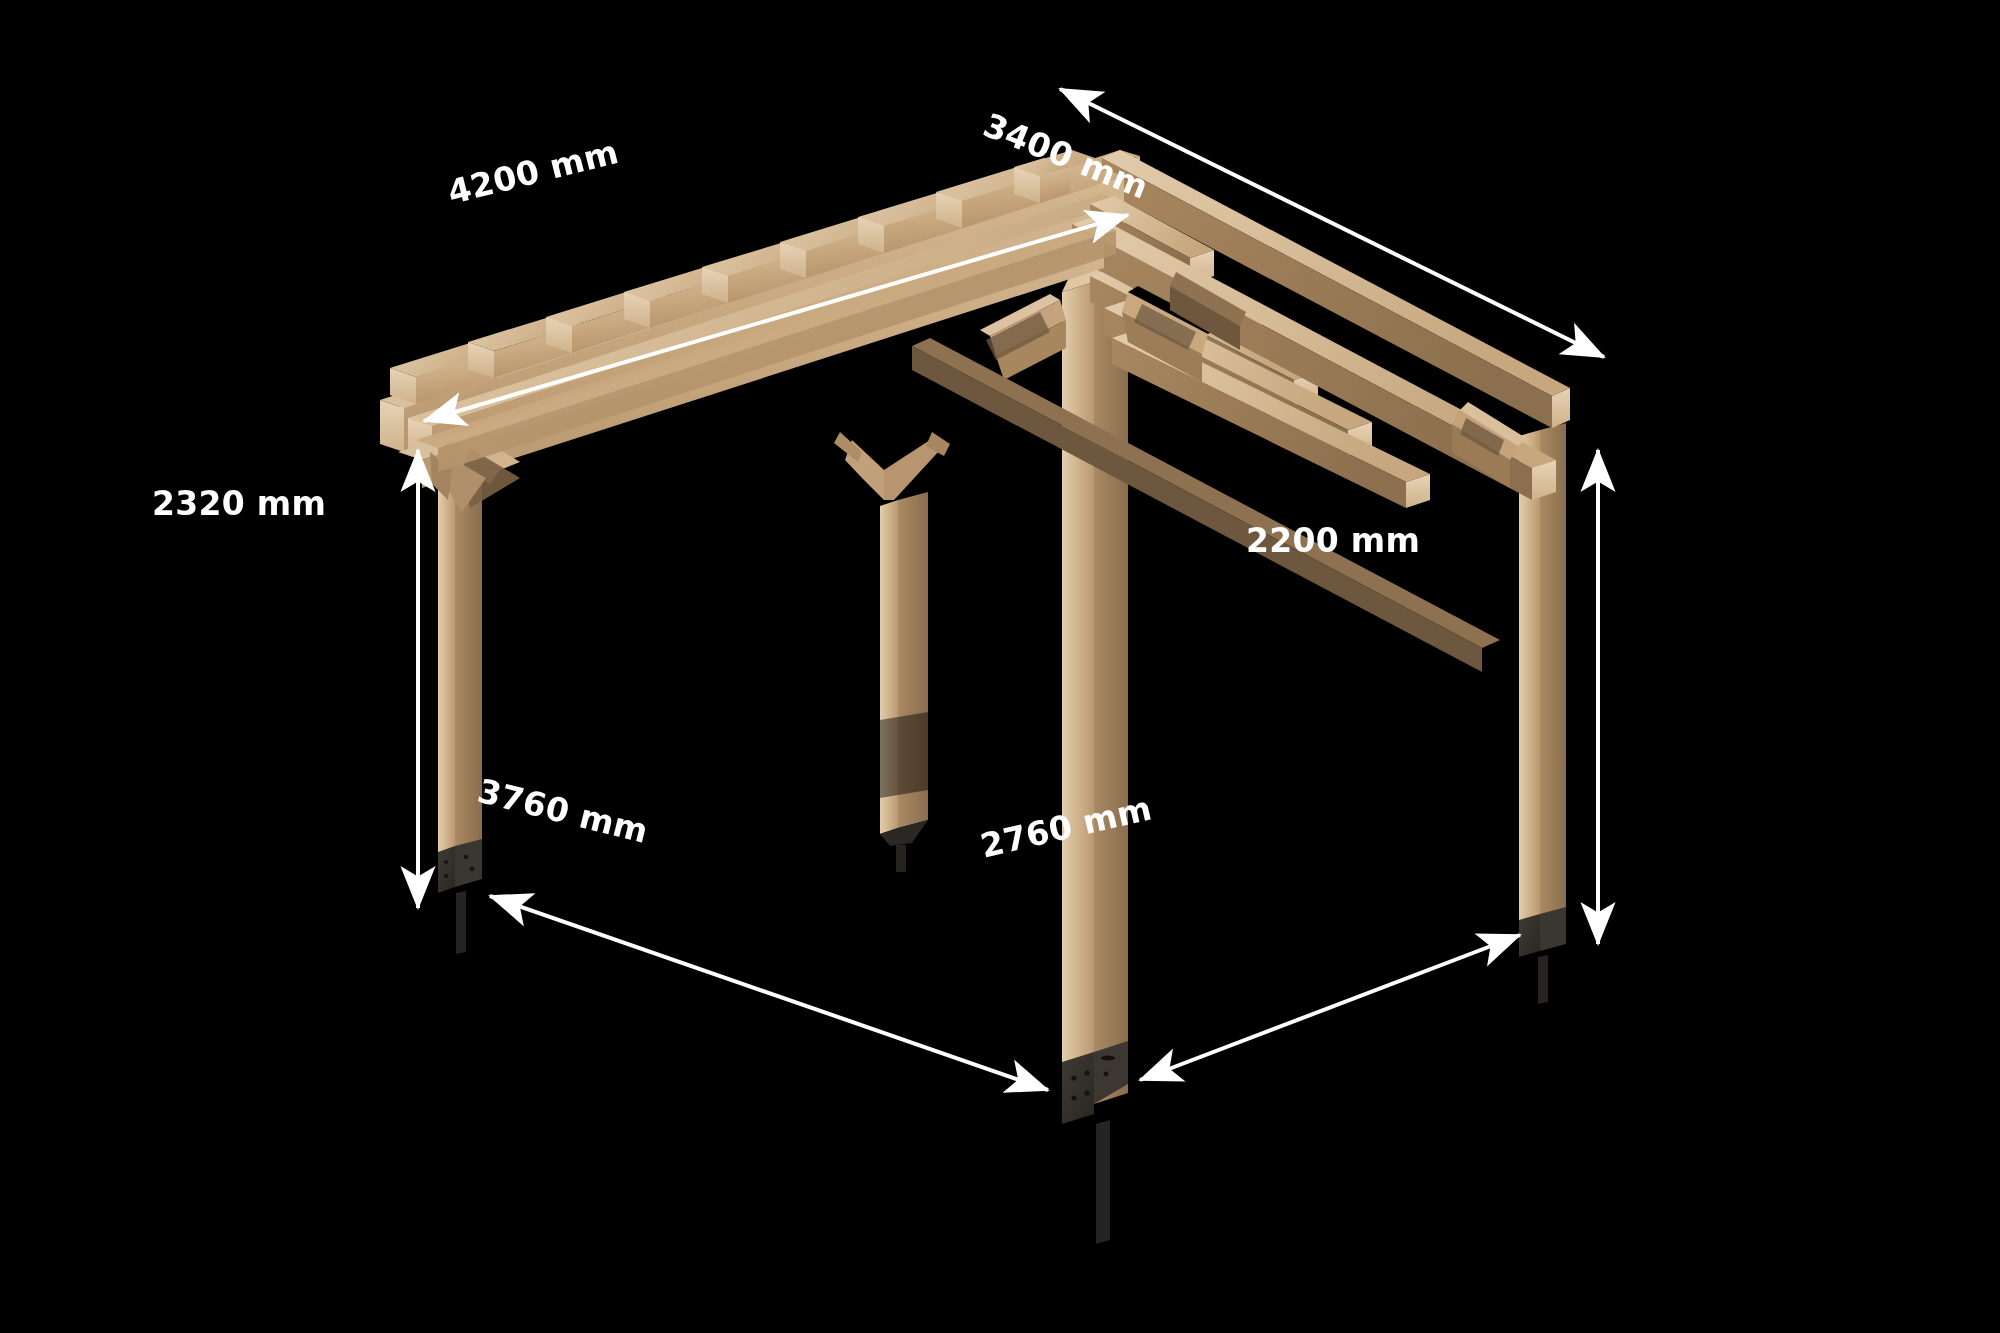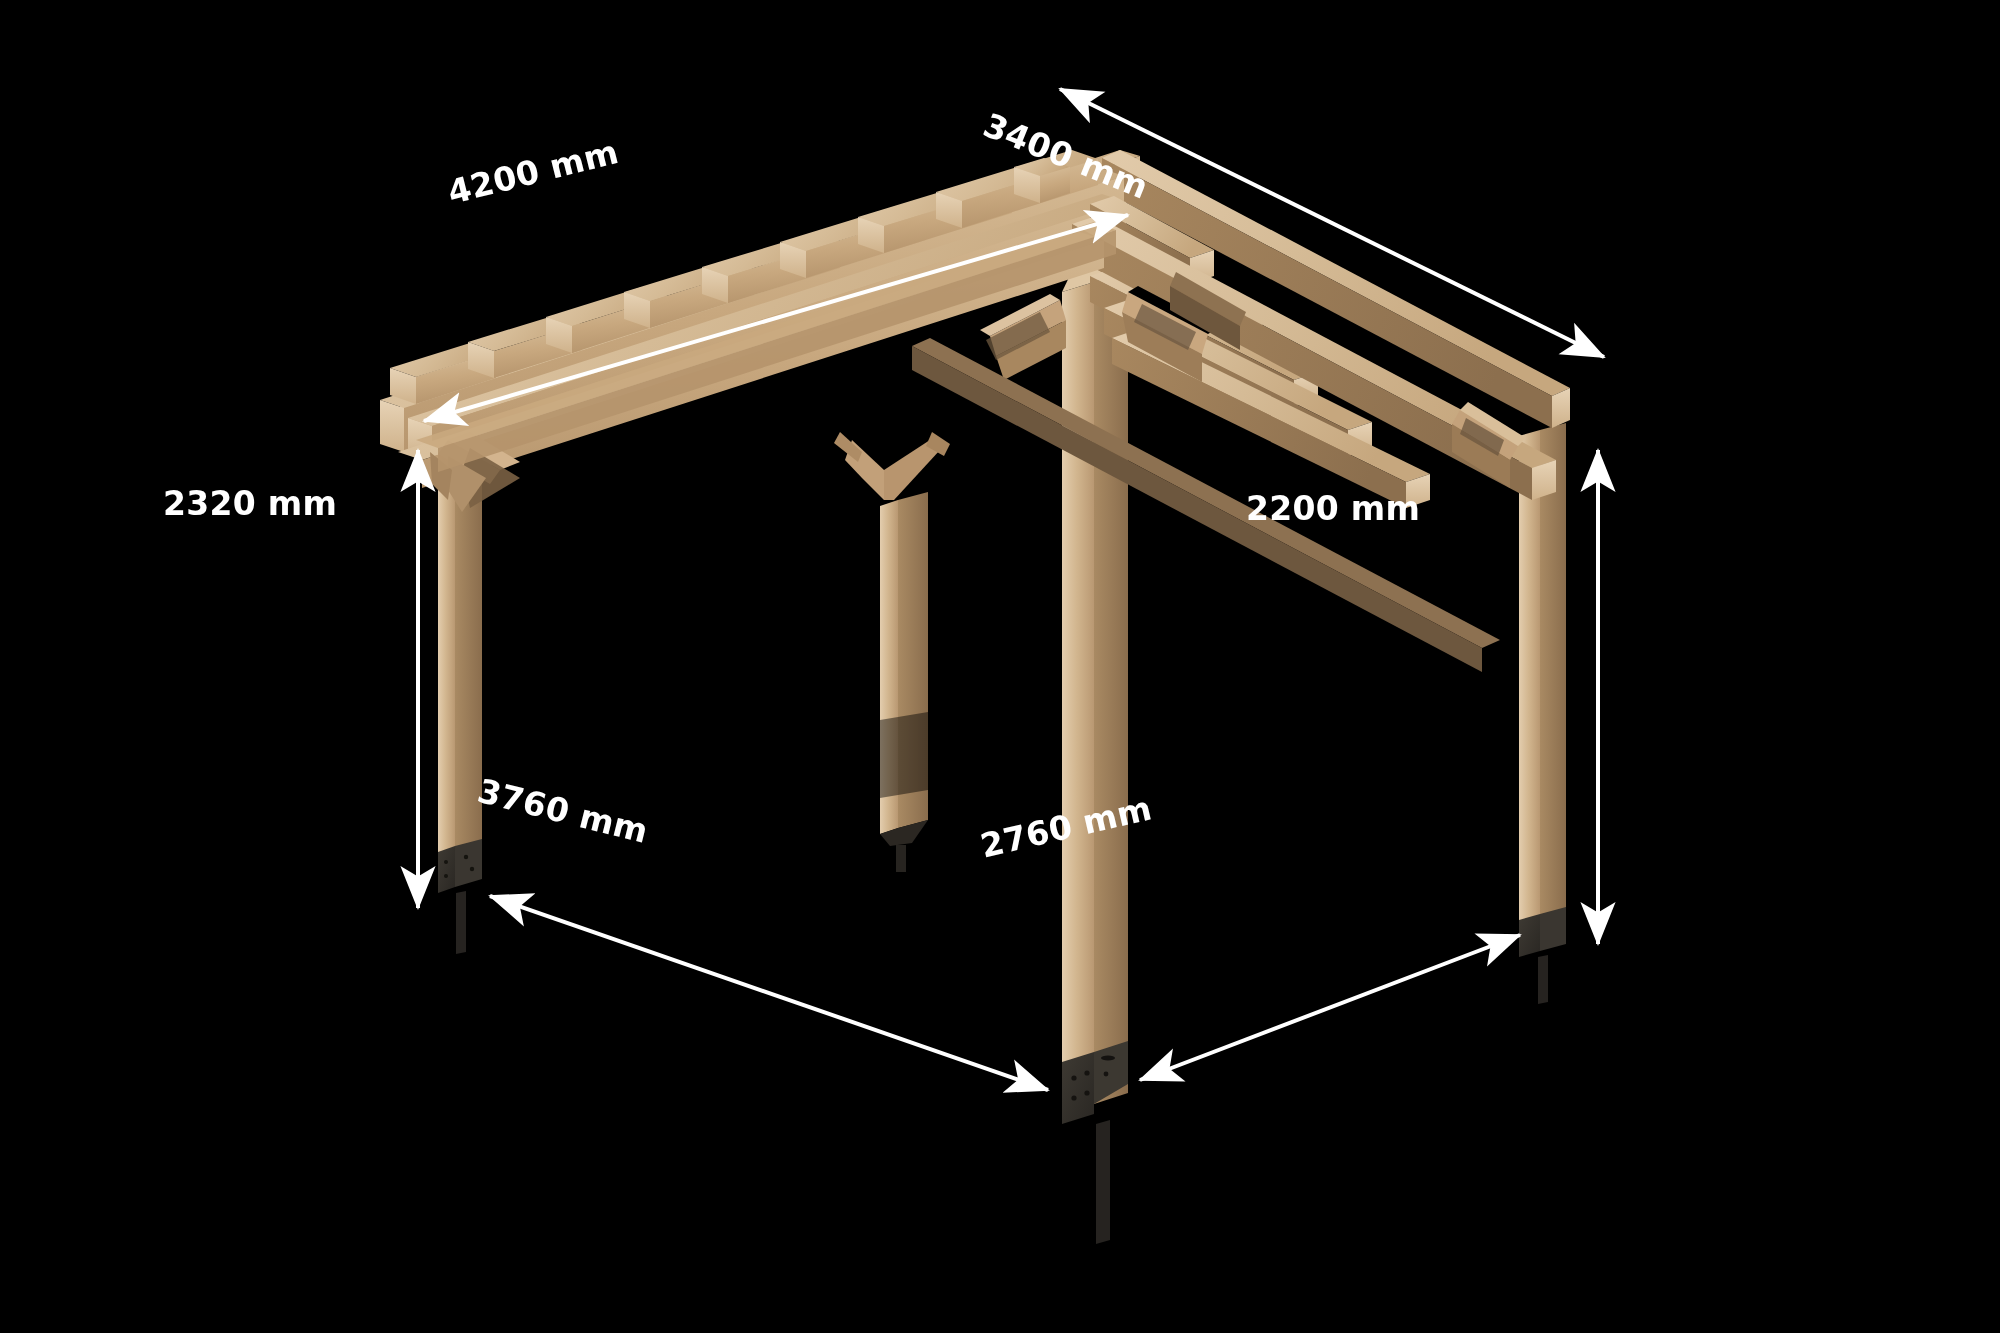--- a/index.html
+++ b/index.html
@@ -311,21 +311,21 @@
       <line x1="490" y1="896" x2="1048" y2="1090" marker-start="url(#arrTail)" marker-end="url(#arrHead)"></line>
 
       <line x1="1140" y1="1080" x2="1520" y2="935" marker-start="url(#arrTail)" marker-end="url(#arrHead)"></line>
     </g>
   </svg>
 
   <div class="dim-label" style="left:533px; top:172px; transform: translate(-50%,-50%) rotate(-14deg);">4200 mm</div>
 
   <div class="dim-label" style="left:1066px; top:156px; transform: translate(-50%,-50%) rotate(22deg);">3400 mm</div>
 
-  <div class="dim-label" style="left:250px; top:503px; transform: translate(-50%,-50%) rotate(0deg);">2320 mm</div>
-
-  <div class="dim-label" style="left:1333px; top:508px; transform: translate(-50%,-50%) rotate(0deg);">2200 mm</div>
+  <div class="dim-label" style="left:239px; top:503px; transform: translate(-50%,-50%) rotate(0deg);">2320 mm</div>
+
+  <div class="dim-label" style="left:1333px; top:540px; transform: translate(-50%,-50%) rotate(0deg);">2200 mm</div>
 
   <div class="dim-label" style="left:563px; top:811px; transform: translate(-50%,-50%) rotate(14deg);">3760 mm</div>
 
   <div class="dim-label" style="left:1066px; top:827px; transform: translate(-50%,-50%) rotate(-13deg);">2760 mm</div>
 
 </div>
 
 </body></html>

